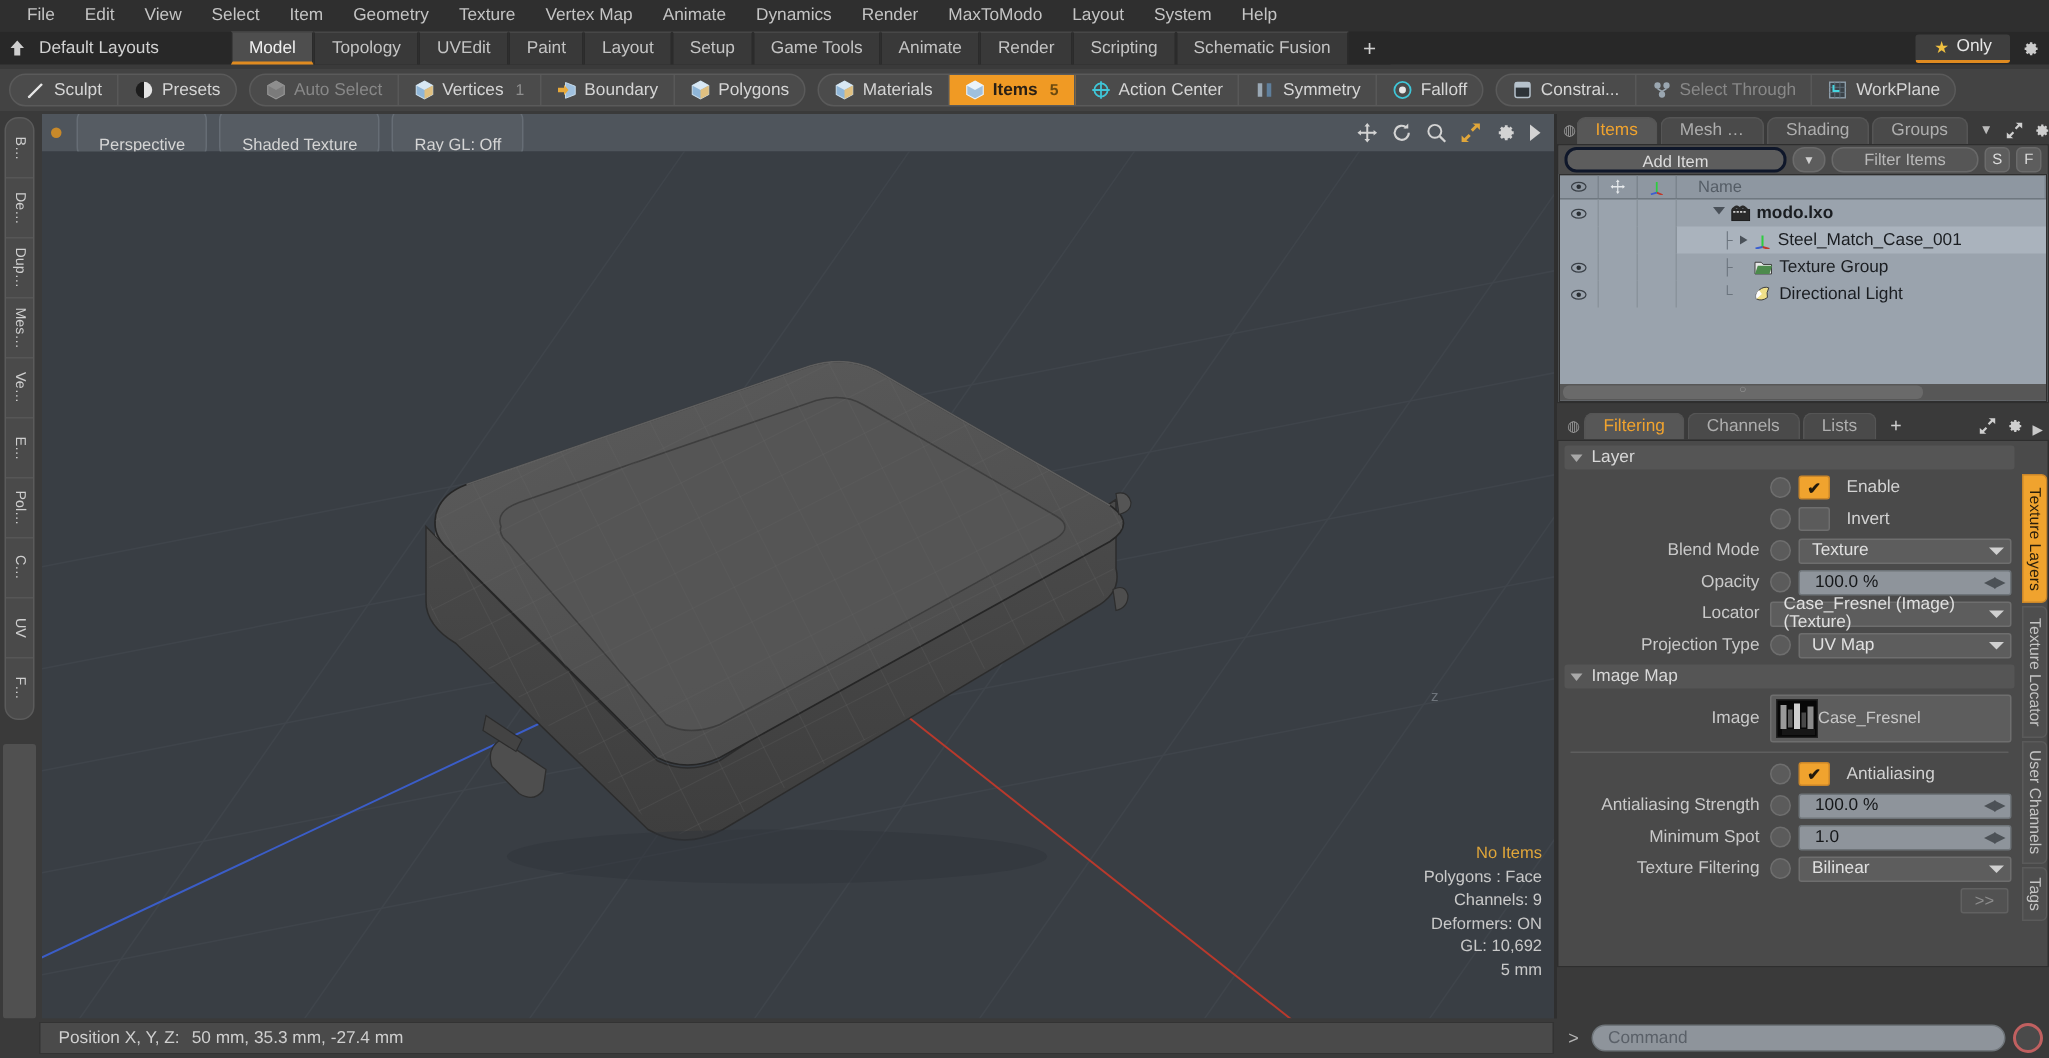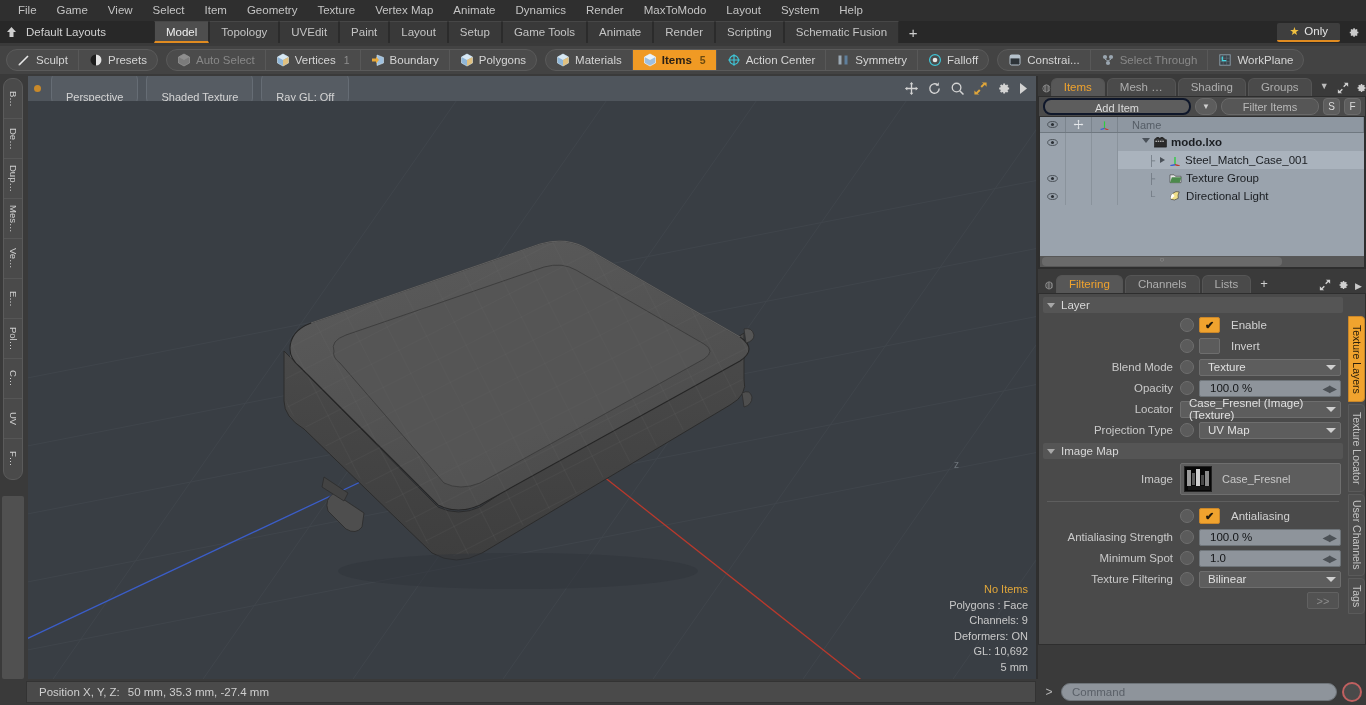--- a/index.html
+++ b/index.html
@@ -106,21 +106,21 @@
   }
   .vp-dot { width: 7px; height: 7px; border-radius: 50%; background: #c8892a; margin-right: 2px; }
   .vp-pill {
     height: 17px; line-height: 16px; padding: 17px 14px; font-size: 11px; color: #d5d5d5;
     background: #565c63; border: 1px solid #666d75; border-radius: 9px; white-space: nowrap;
   }
   .vp-icons { margin-left: auto; display: flex; align-items: center; gap: 8px; padding-right: 8px; }
   .vp-icons svg { display: block; }
   .vp-canvas { position: absolute; left: 0; top: 25px; width: 100%; height: 578px; background: #393e44; }
   .vp-stats {
-    position: absolute; right: 8px; bottom: 4px; text-align: right;
+    position: absolute; right: 8px; bottom: 24px; text-align: right;
     font-size: 11px; color: #c9c9c9; line-height: 15.5px; pointer-events: none;
   }
   .vp-stats .hl { color: #e0a63a; }
   .vp-zlabel { position: absolute; color: #6e747b; font-size: 10px; }
 
   
   .rightcol { position: absolute; left: 1038px; top: 76px; width: 328px; height: 603px; background: #3a3a3a; }
 
   .pnl-tabrow {
     display: flex; align-items: flex-end; height: 20px; background: #3a3a3a;
@@ -205,21 +205,21 @@
     display: flex; align-items: center; padding: 0 2px 0 10px; font-size: 11.5px; color: #141618;
   }
   .val .spinr { margin-left: auto; color: #4c5156; font-size: 10px; letter-spacing: -1px; padding-right: 2px; }
   .seg { flex: 1 1 auto; height: 17px; display: flex; border: 1px solid #6e6e6e; border-radius: 2px; overflow: hidden; }
   .seg .s { flex: 1 1 0; display: flex; align-items: center; padding-left: 7px; font-size: 11.5px; color: #d8d8d8; background: #5d5d5d; border-right: 1px solid #6e6e6e; }
   .seg .s:last-child { border-right: none; }
   .seg .s.on { background: #f0a32e; color: #241a0b; }
   .imgrow { display: flex; align-items: center; height: 36px; margin: 0 6px 2px 4px; gap: 5px; }
   .imgbox {
     flex: 1 1 auto; height: 32px; background: #5d5d5d; border: 1px solid #6e6e6e; border-radius: 2px;
-    display: flex; align-items: center; padding: 0 4px 0 3px; gap: 10px; justify-content: flex-end;
+    display: flex; align-items: center; padding: 0 4px 0 3px;  justify-content: flex-end;
   }
   .thumbimg { width: 28px; height: 26px; border: 1px solid #222; background: #0a0a0a; position: relative; overflow: hidden; }
   .divline { height: 1px; background: #5e5e5e; margin: 4px 8px 4px 8px; }
   .ggbtn {
     margin: 2px 8px 0 auto; width: 32px; height: 17px; background: #525252; border: 1px solid #616161;
     border-radius: 2px; display: flex; align-items: center; justify-content: center; color: #8c8c8c; font-size: 11px;
   }
   .ggwrap { display: flex; }
 
   
@@ -255,21 +255,21 @@
   }
   .divider-v { position: absolute; left: 1036px; top: 76px; width: 2px; height: 603px; background: #2f2f2f; }
 </style>
 </head>
 <body>
 
 <div id="app">
 
   <div class="menubar">
     <div class="mi">File</div>
-    <div class="mi">Game</div>
+    <div class="mi">Edit</div>
     <div class="mi">View</div>
     <div class="mi">Select</div>
     <div class="mi">Item</div>
     <div class="mi">Geometry</div>
     <div class="mi">Texture</div>
     <div class="mi">Vertex Map</div>
     <div class="mi">Animate</div>
     <div class="mi">Dynamics</div>
     <div class="mi">Render</div>
     <div class="mi">MaxToModo</div>

